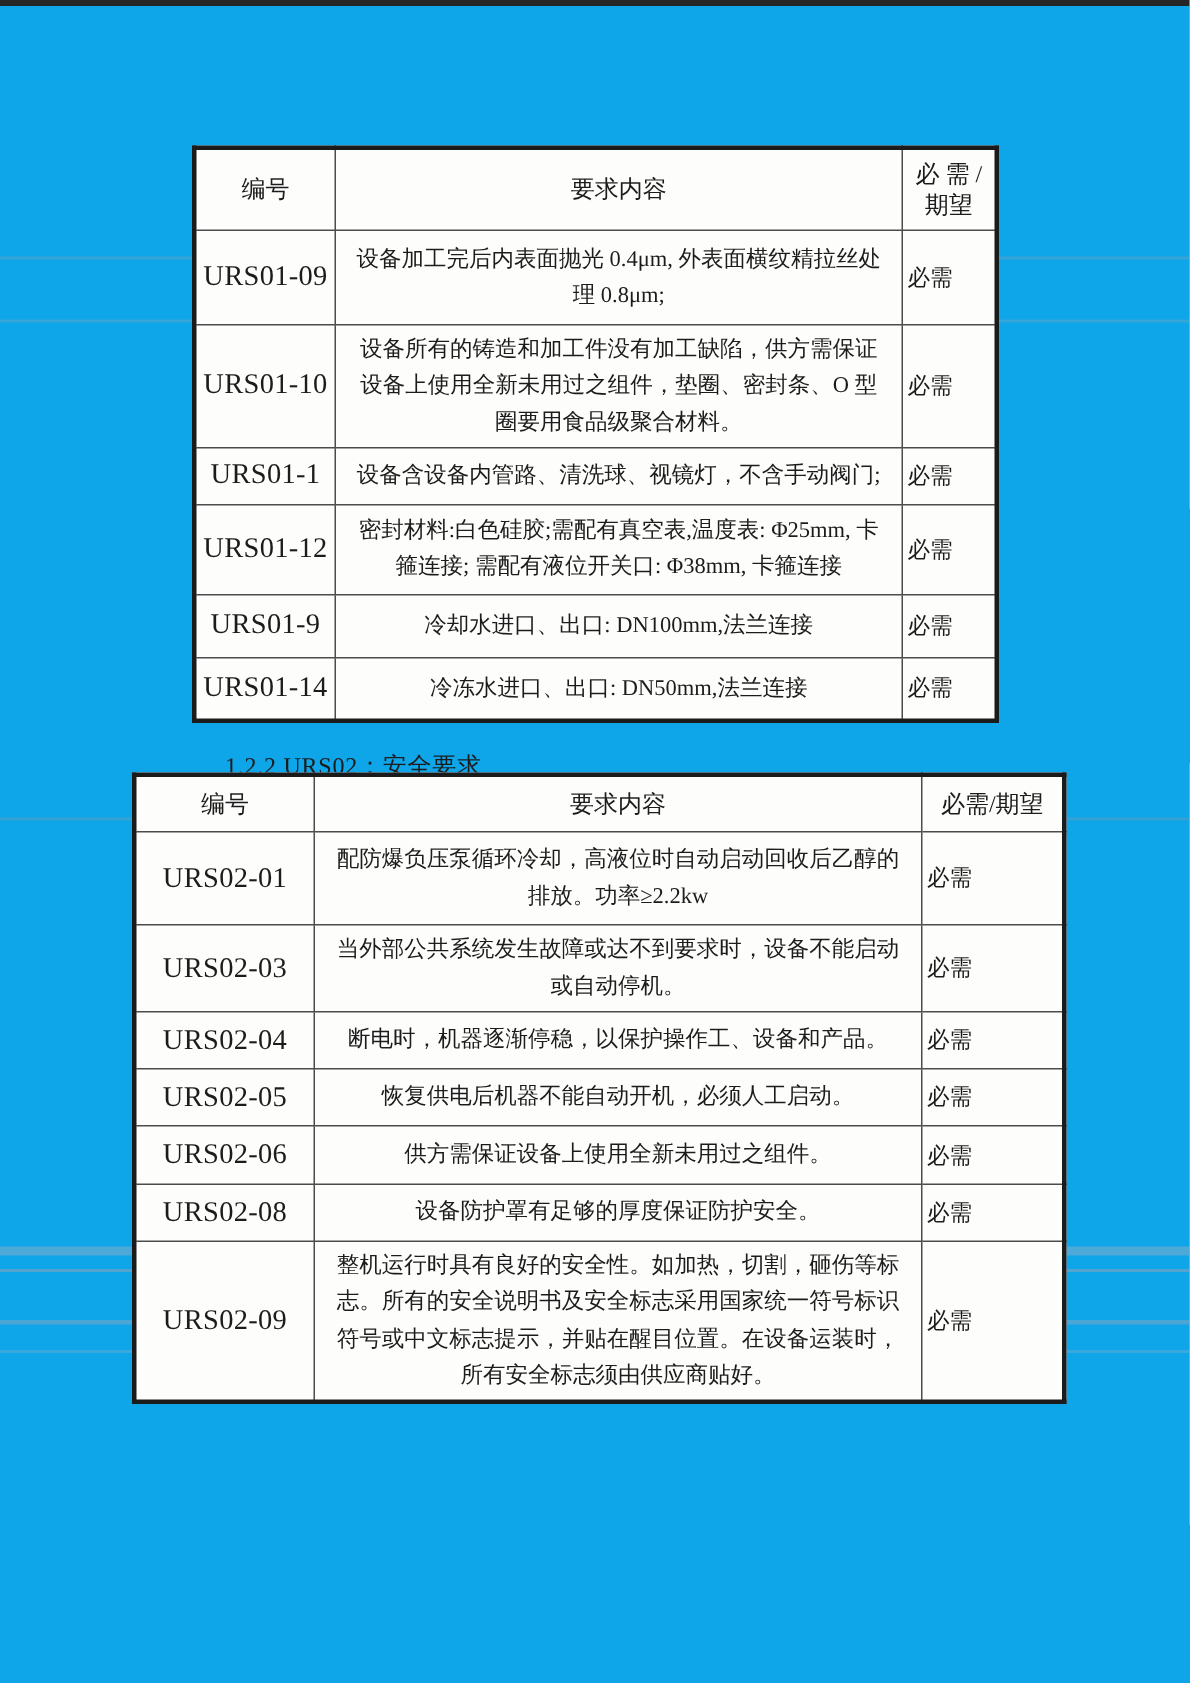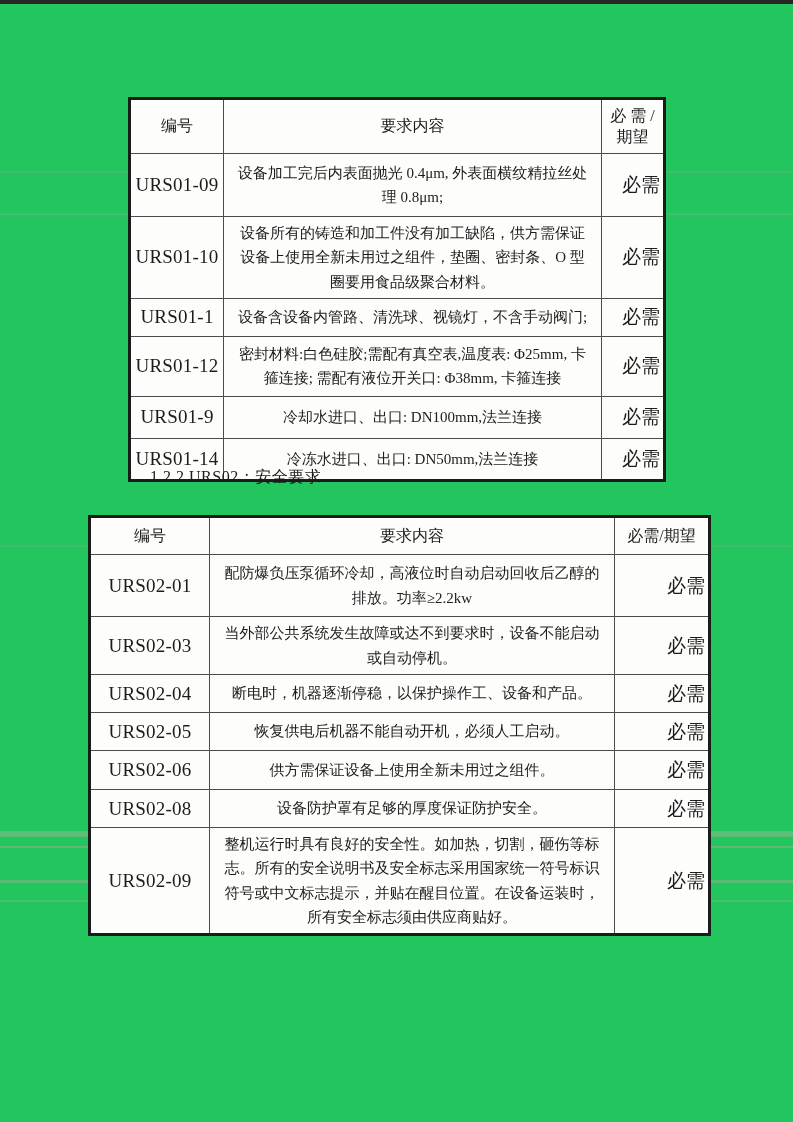--- a/index.html
+++ b/index.html
@@ -1,20 +1,20 @@
 <!DOCTYPE html>
 <html><head>
 <meta charset="utf-8">
 <style>
   html, body { margin: 0; padding: 0; }
   .page {
     position: relative;
     width: 793px;
     height: 1122px;
-    background: #22c55e;
+    background: #0ea5e9;
     font-family: "Liberation Serif", "DejaVu Serif", serif;
     color: #1c1c1c;
     overflow: hidden;
   }
   
   .artifact { position: absolute; left: 0; width: 100%; pointer-events: none; }
   .a-top    { top: 0;     height: 4px;  background: #262626; }
   .a-l1     { top: 171px; height: 2px;  background: rgba(160,160,160,0.28); }
   .a-l2     { top: 213px; height: 2px;  background: rgba(170,170,170,0.25); }
   .a-l3     { top: 545px; height: 2px;  background: rgba(150,150,150,0.28); }
@@ -34,26 +34,26 @@
   .t1, .t2 { border: 3px solid #1b1b1b; }
   th, td {
     border: 1px solid #4c4c4c;
     vertical-align: middle;
     font-weight: normal;
     overflow: hidden;
   }
   th { text-align: center; font-size: 16px; padding: 2px 3px; }
   td.cell-id { text-align: center; font-size: 19px; padding: 2px 2px; letter-spacing: 0.2px; }
   td.cell-content { text-align: center; font-size: 15px; line-height: 1.62; padding: 4px 9px; }
-  td.cell-priority { text-align: right; font-size: 19px; padding: 2px 3px; }
+  td.cell-priority { text-align: left; font-size: 15px; padding: 2px 3px; }
 
   .heading {
     position: absolute;
     left: 150px;
-    top: 467px;
+    top: 501px;
     font-size: 16px;
     letter-spacing: 0.5px;
     white-space: nowrap;
     font-family: Liberation Serif, serif;
   }
 </style>
 </head>
 <body>
 
 <div class="page">

